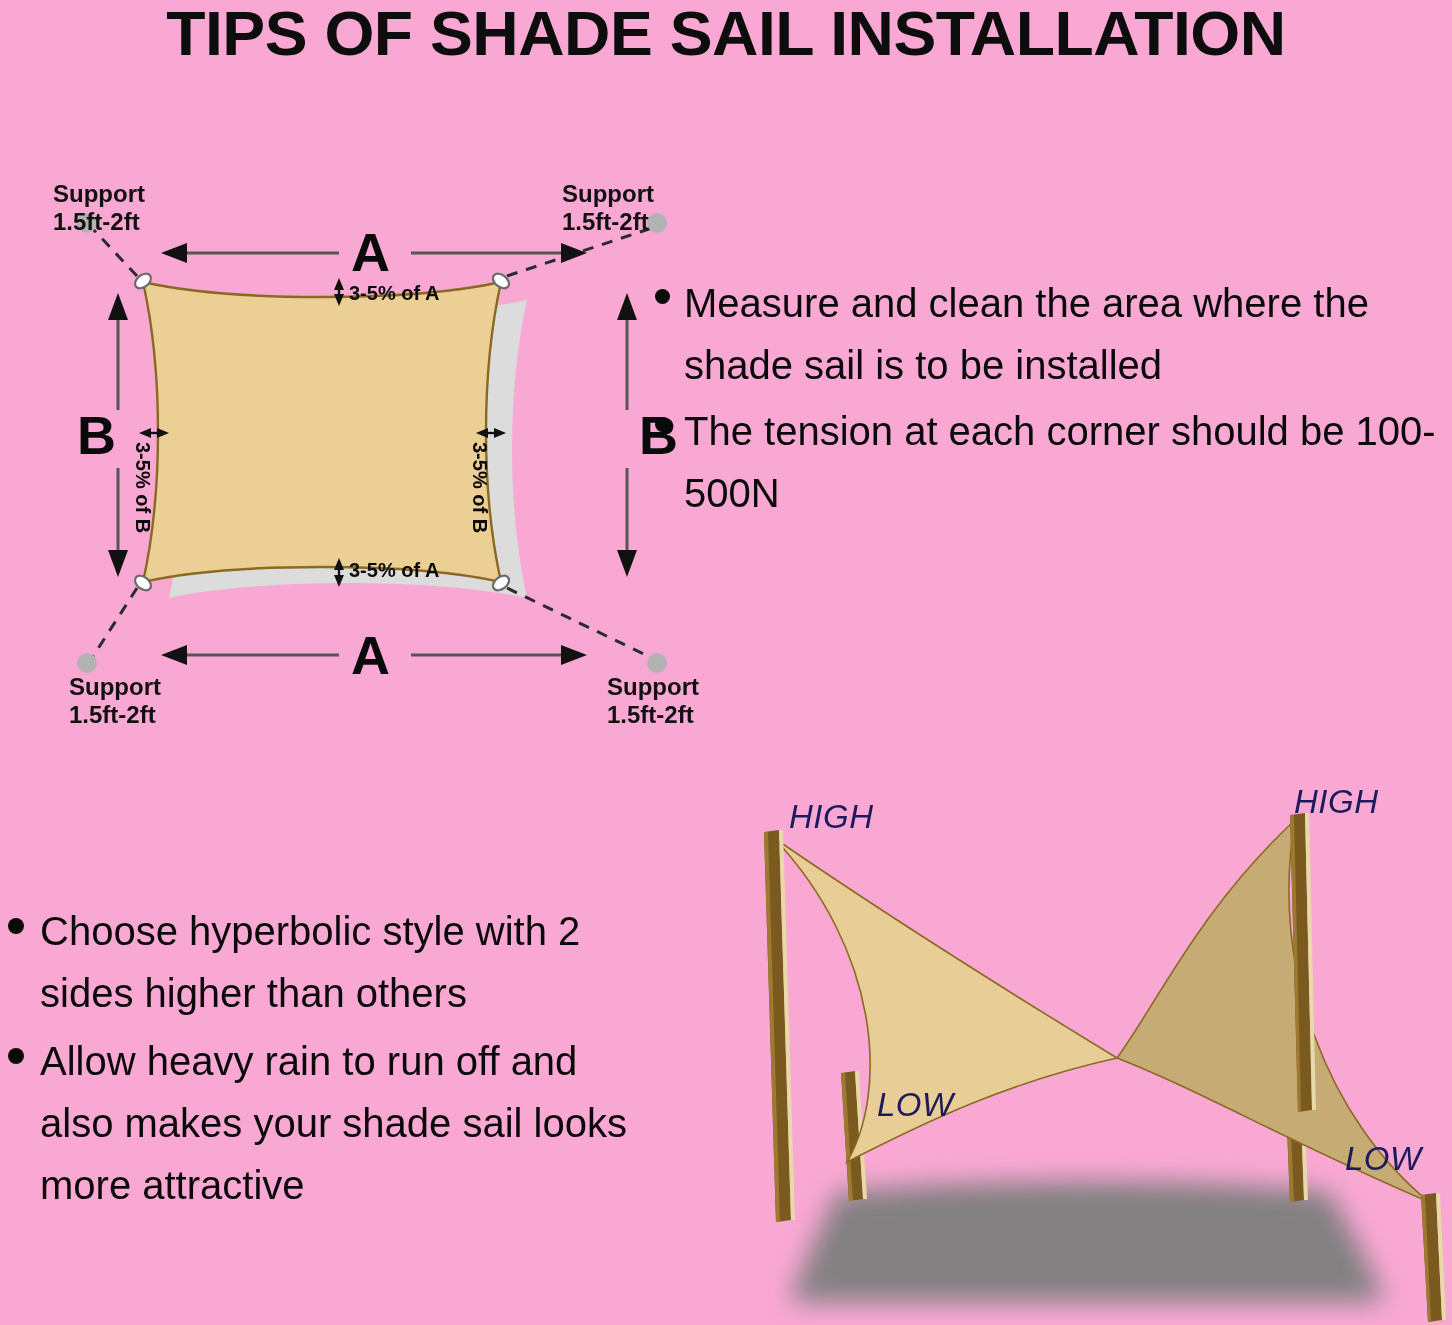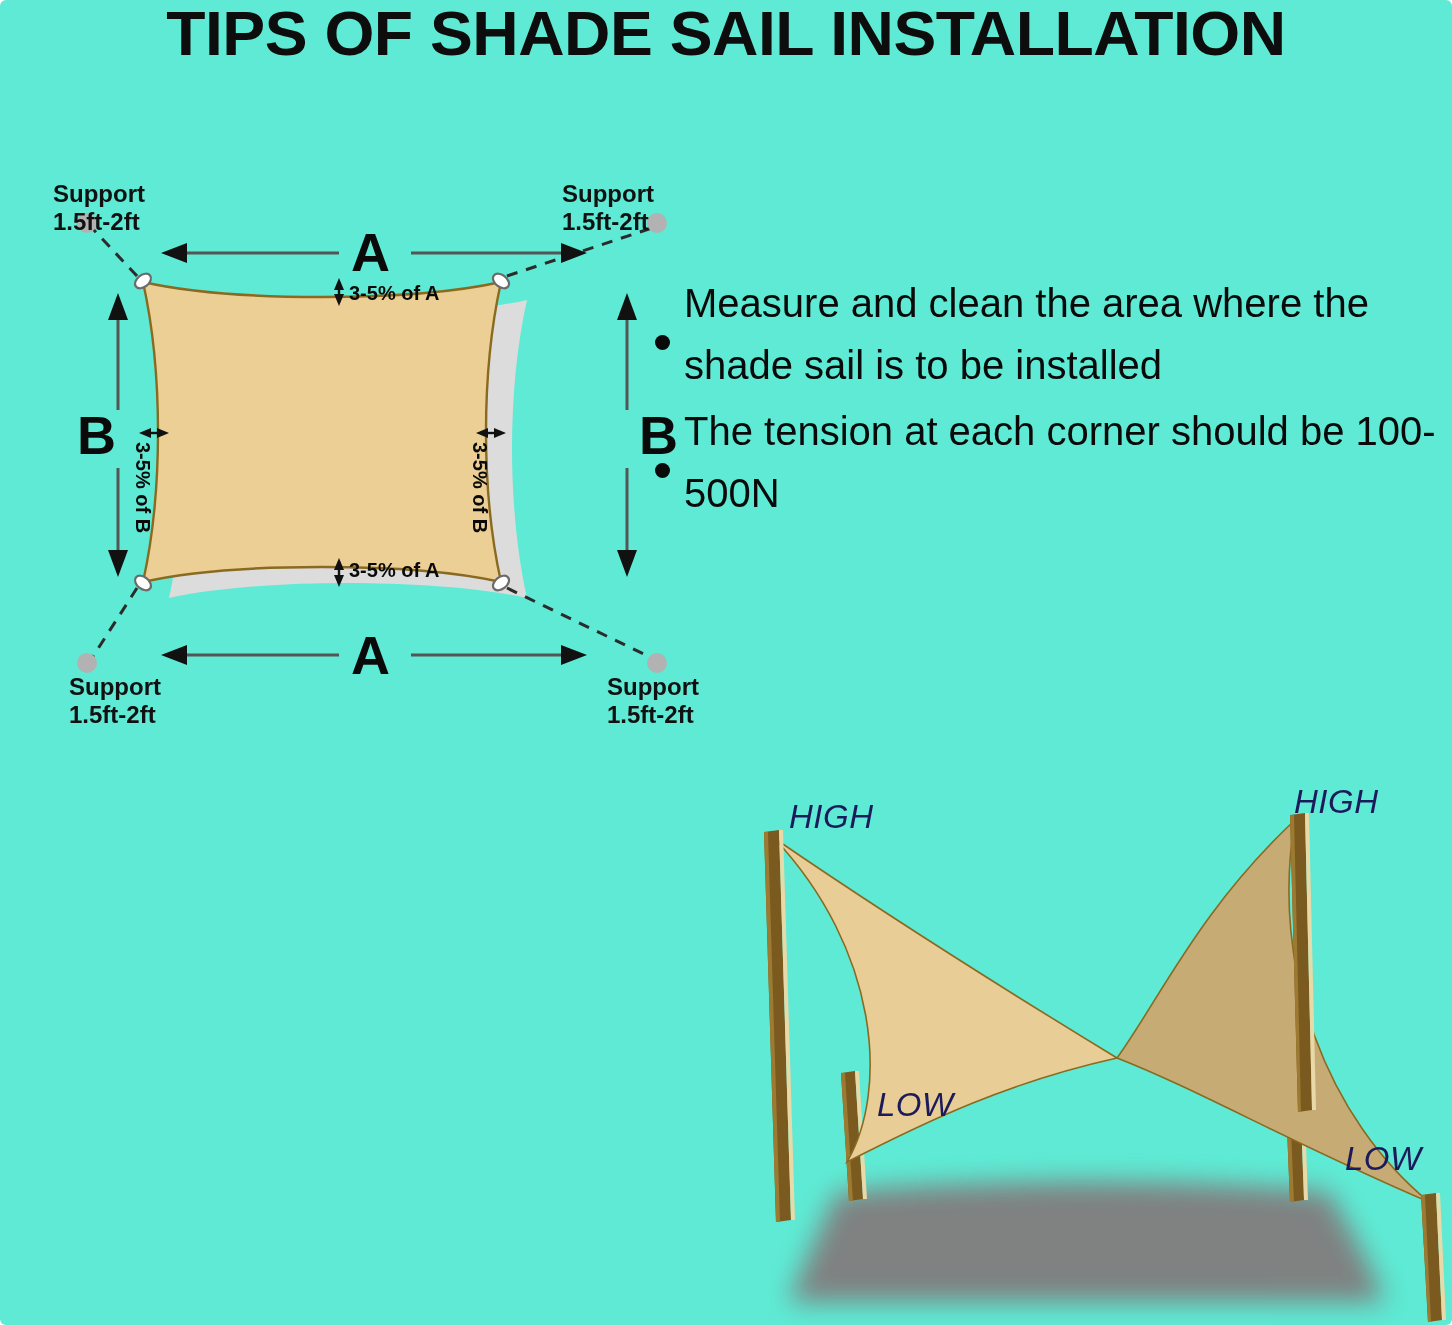--- a/index.html
+++ b/index.html
@@ -7,23 +7,22 @@
     padding: 0;
     background: #ffffff;
   }
   body {
     font-family: "Liberation Sans", sans-serif;
   }
   #page {
     position: relative;
     width: 1452px;
     height: 1325px;
-    background: #5eead4;
+    background: #f9a8d4;
     overflow: hidden;
-    border-radius: 6px;
   }
 
   
   #title {
     position: absolute;
     left: 0;
     top: -2px;
     width: 1452px;
     text-align: center;
     font-family: "Liberation Sans Narrow", "Liberation Sans", sans-serif;
@@ -39,21 +38,21 @@
 
   
   .bullet-list {
     position: absolute;
     margin: 0;
     padding: 0;
     list-style: none;
   }
   .bullet-item {
     display: flex;
-    align-items: center;
+    align-items: flex-start;
     color: #0a0a0a;
   }
   .bullet-dot {
     flex: 0 0 auto;
     width: 15px;
     height: 15px;
     border-radius: 50%;
     background: #0a0a0a;
     margin-right: 14px;
   }
@@ -285,20 +284,30 @@
     <li class="bullet-item">
       <span class="bullet-dot"></span>
       <span class="bullet-text">Measure and clean the area where the shade sail is to be installed</span>
     </li>
     <li class="bullet-item">
       <span class="bullet-dot"></span>
       <span class="bullet-text">The tension at each corner should be 100-500N</span>
     </li>
   </ul>
 
+  <ul class="bullet-list" id="style-list">
+    <li class="bullet-item">
+      <span class="bullet-dot"></span>
+      <span class="bullet-text">Choose hyperbolic style with 2 sides higher than others</span>
+    </li>
+    <li class="bullet-item">
+      <span class="bullet-dot"></span>
+      <span class="bullet-text">Allow heavy rain to run off and also makes your shade sail looks more attractive</span>
+    </li>
+  </ul>
 
   <div class="diagram" id="hyper-diagram">
 
     <svg width="762" height="535" viewBox="0 0 762 535">
       <defs>
         <filter id="shadowBlur" x="-30%" y="-60%" width="170%" height="240%">
           <feGaussianBlur stdDeviation="13"></feGaussianBlur>
         </filter>
       </defs>
 

